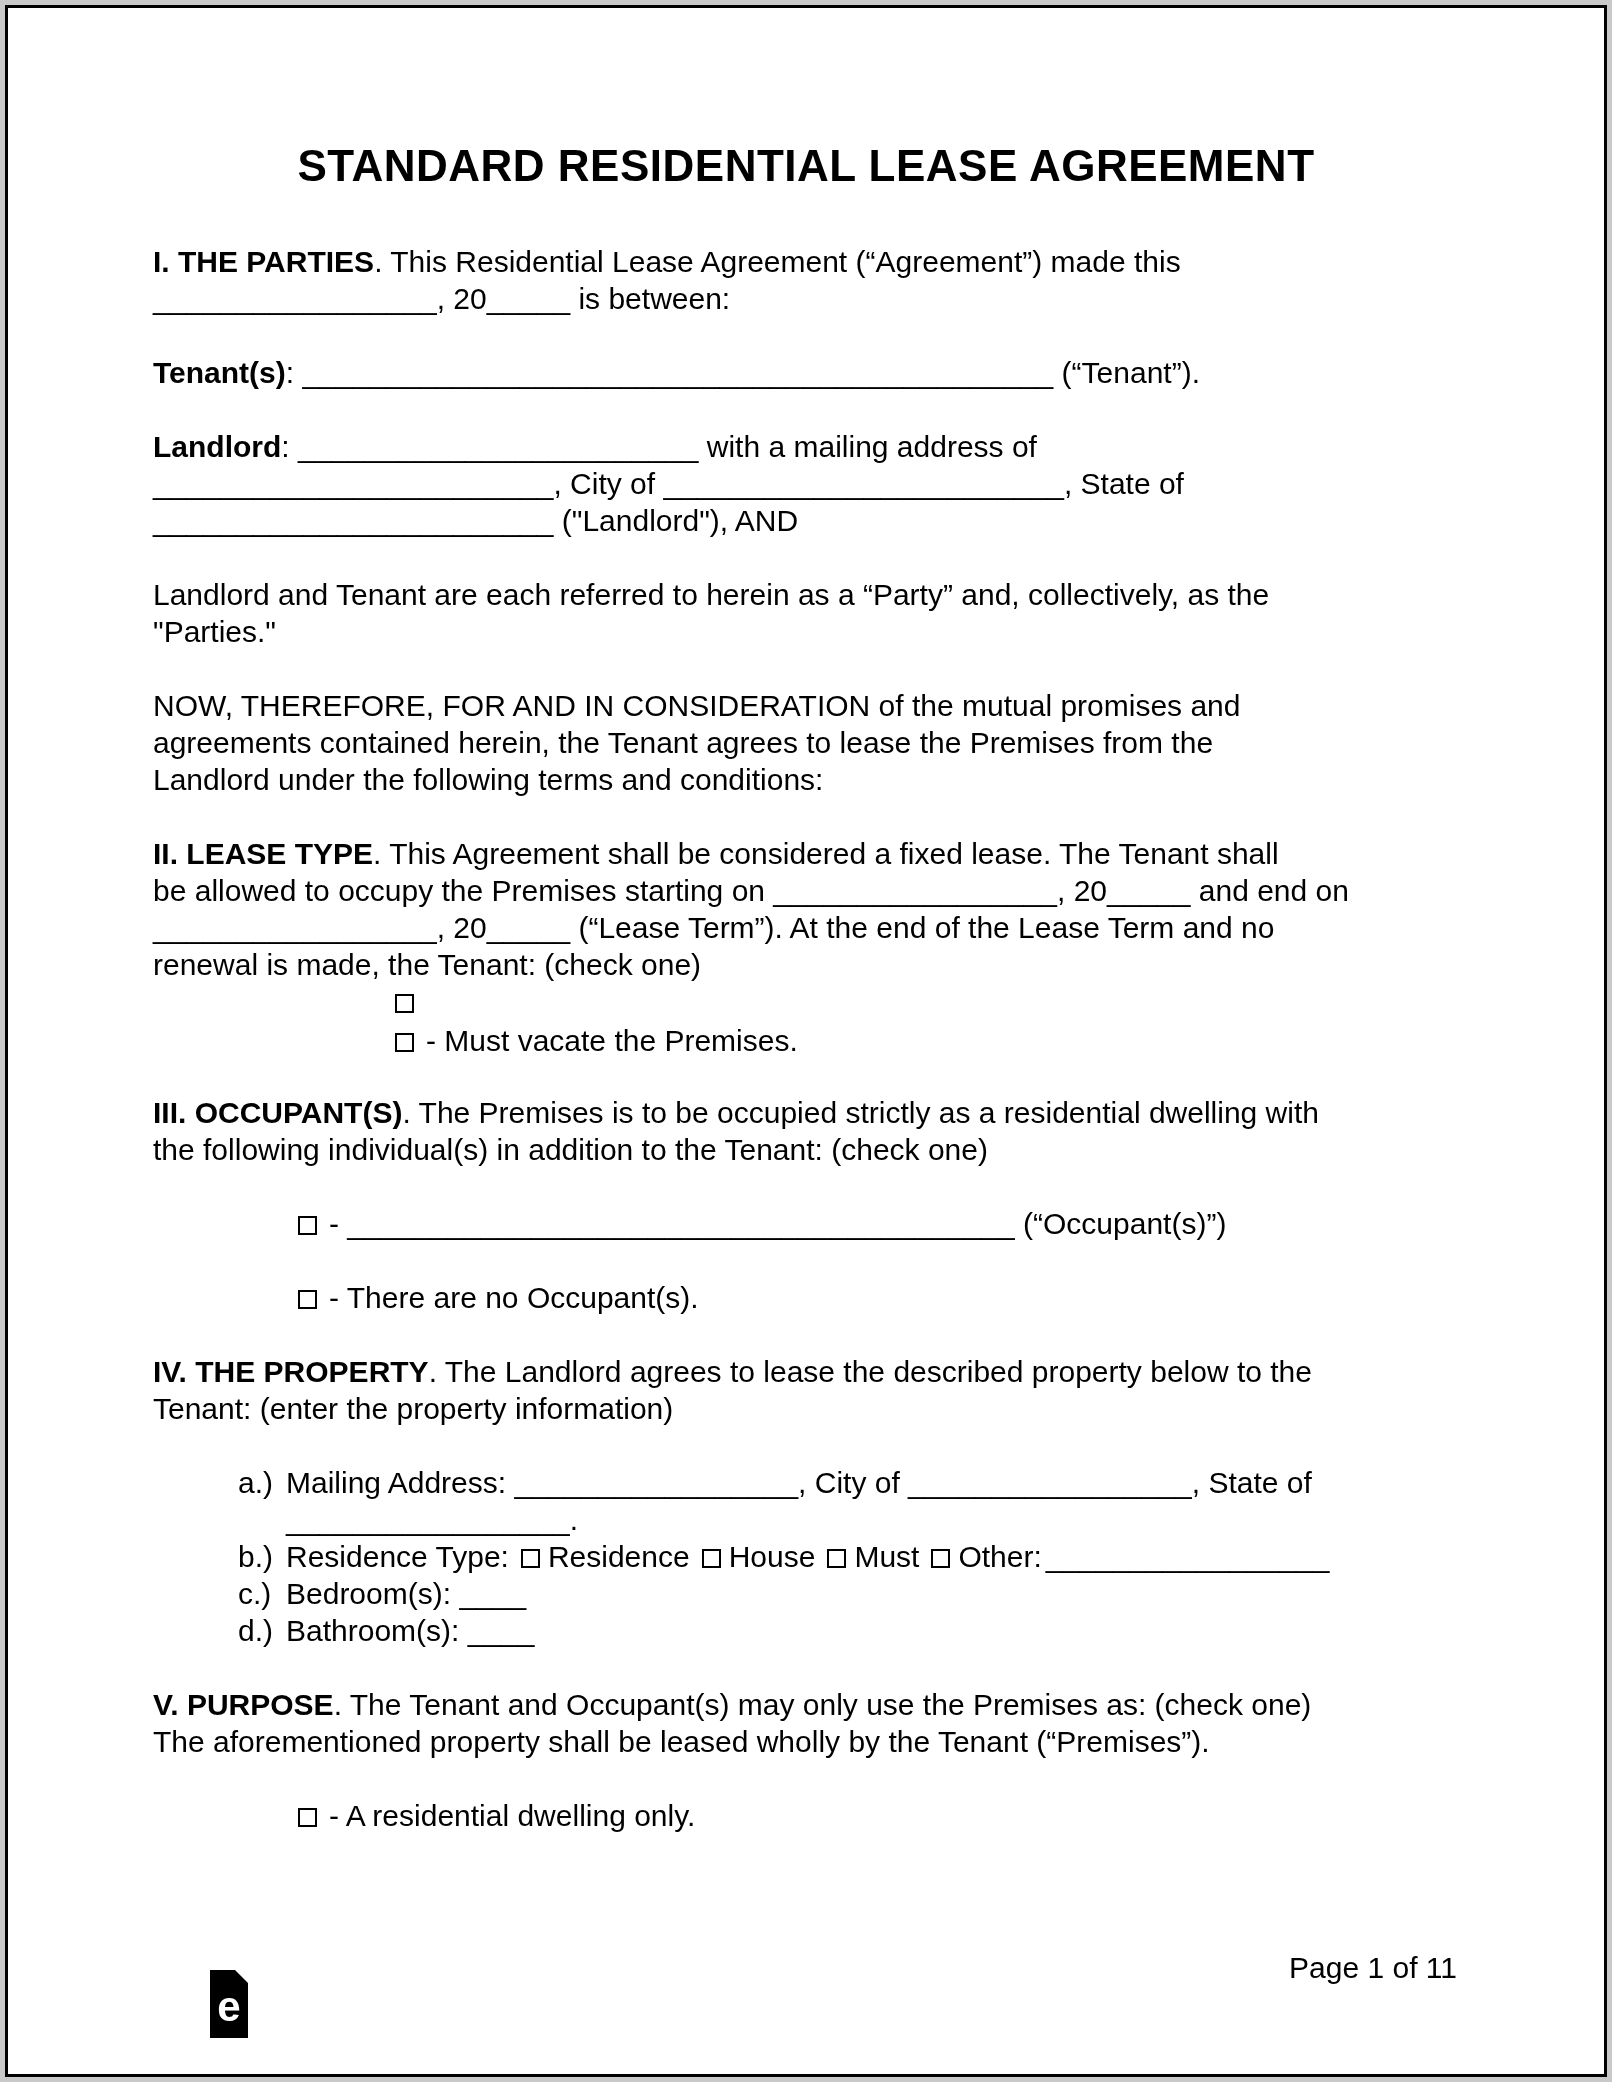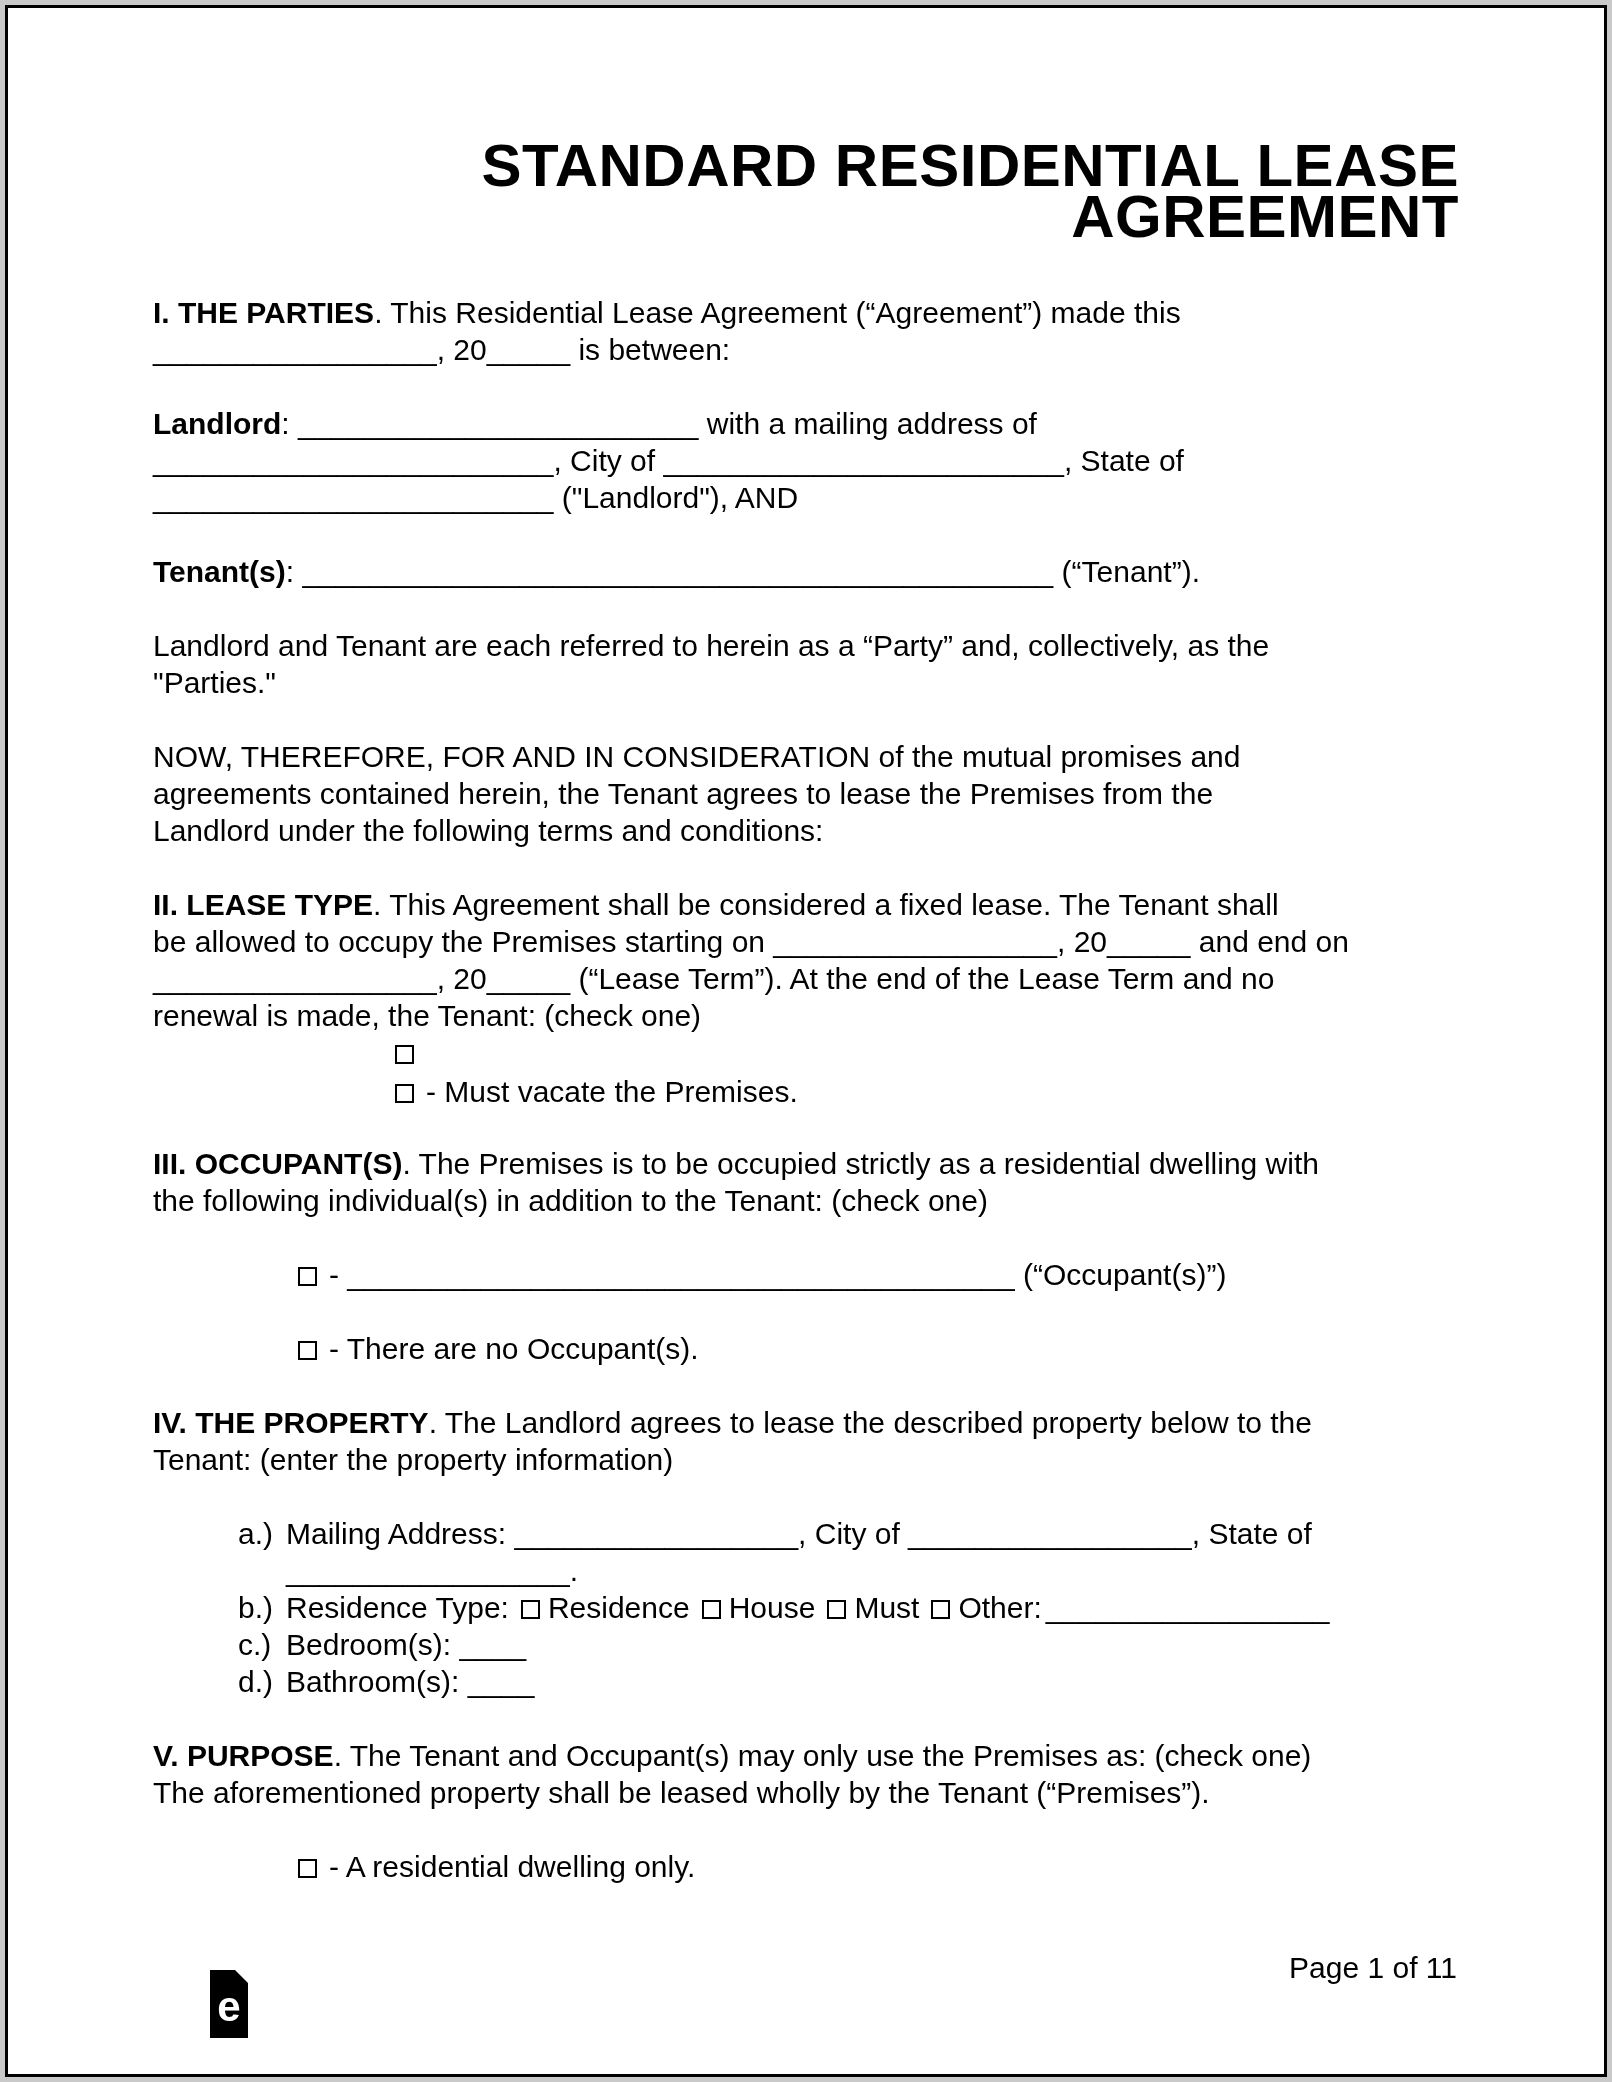--- a/index.html
+++ b/index.html
@@ -21,24 +21,24 @@
     border: 3px solid #000000;
     overflow: hidden;
     color: #000000;
   }
   .content {
     padding: 0 145px;
     font-size: 30px;
     line-height: 37px;
   }
   h1.doc-title {
-    font-size: 60px;
+    font-size: 44px;
     line-height: 51px;
     font-weight: bold;
-    text-align: right;
+    text-align: center;
     margin: 132px 0 52px 0;
     letter-spacing: 0.5px;
   }
   .para {
     white-space: pre-wrap;
     margin: 0 0 37px 0;
   }
   .para.tight { margin-bottom: 0; }
   .para strong { font-weight: bold; }
 
@@ -121,25 +121,25 @@
 
 <div class="page">
   <div class="sheet">
     <div class="content">
 
       <h1 class="doc-title">STANDARD RESIDENTIAL LEASE AGREEMENT</h1>
 
       <p class="para"><strong>I. THE PARTIES</strong><span>. This Residential Lease Agreement (“Agreement”) made this
 _________________, 20_____ is between:</span></p>
 
+      <p class="para"><strong>Tenant(s)</strong><span>: _____________________________________________ (“Tenant”).</span></p>
+
       <p class="para"><strong>Landlord</strong><span>: ________________________ with a mailing address of
 ________________________, City of ________________________, State of
 ________________________ ("Landlord"), AND</span></p>
-
-      <p class="para"><strong>Tenant(s)</strong><span>: _____________________________________________ (“Tenant”).</span></p>
 
       <p class="para">Landlord and Tenant are each referred to herein as a “Party” and, collectively, as the
 "Parties."</p>
 
       <p class="para">NOW, THEREFORE, FOR AND IN CONSIDERATION of the mutual promises and
 agreements contained herein, the Tenant agrees to lease the Premises from the
 Landlord under the following terms and conditions:</p>
 
       <p class="para tight"><strong>II. LEASE TYPE</strong><span>. This Agreement shall be considered a fixed lease. The Tenant shall
 be allowed to occupy the Premises starting on _________________, 20_____ and end on

